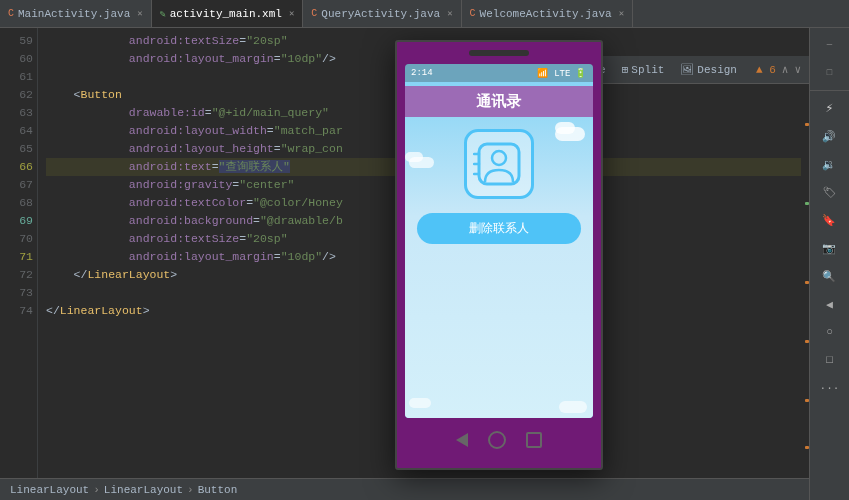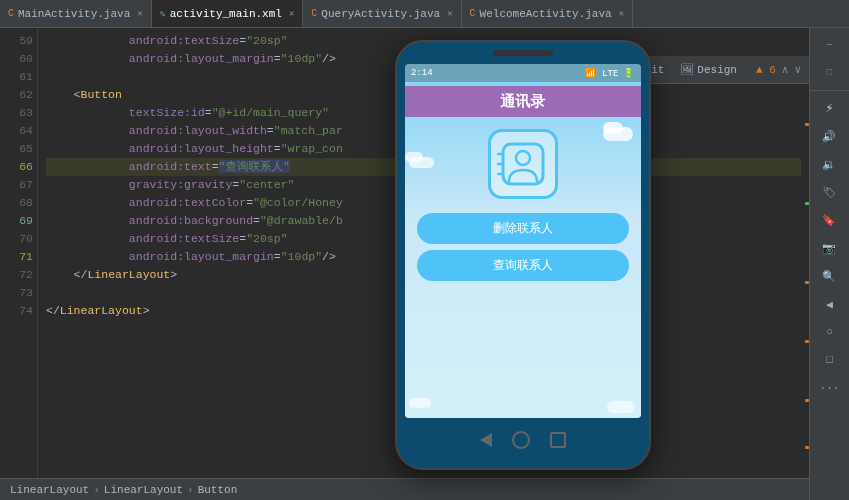--- a/index.html
+++ b/index.html
@@ -122,24 +122,24 @@
     .phone-container {
       position: absolute;
       left: 395px;
       top: 12px;
       width: 220px;
       height: 430px;
       z-index: 10;
     }
 
     .phone-frame {
-      width: 256px;
+      width: 208px;
       height: 430px;
-      background: #0c4a6e;
-      border-radius: 28px;
+      background: #701a75;
+      border-radius: 3px;
       border: 2px solid #444;
       overflow: hidden;
       position: relative;
       box-shadow: 0 8px 30px rgba(0,0,0,0.6);
     }
 
     .phone-screen {
       position: absolute;
       top: 22px;
       left: 8px;
@@ -376,33 +376,33 @@
           &nbsp;&nbsp;&nbsp;&nbsp;&nbsp;&nbsp;&nbsp;&nbsp;&nbsp;&nbsp;&nbsp;&nbsp;<span class="attr">android:textSize</span>=<span class="val">"20sp"</span>
         </div>
         <div class="code-line">
           &nbsp;&nbsp;&nbsp;&nbsp;&nbsp;&nbsp;&nbsp;&nbsp;&nbsp;&nbsp;&nbsp;&nbsp;<span class="attr">android:layout_margin</span>=<span class="val">"10dp"</span>/&gt;
         </div>
         <div class="code-line">&nbsp;</div>
         <div class="code-line">
           &nbsp;&nbsp;&nbsp;&nbsp;&lt;<span class="tag">Button</span>
         </div>
         <div class="code-line">
-          &nbsp;&nbsp;&nbsp;&nbsp;&nbsp;&nbsp;&nbsp;&nbsp;&nbsp;&nbsp;&nbsp;&nbsp;<span class="attr">textSize:id</span>=<span class="val">"@+id/main_query"</span>
+          &nbsp;&nbsp;&nbsp;&nbsp;&nbsp;&nbsp;&nbsp;&nbsp;&nbsp;&nbsp;&nbsp;&nbsp;<span class="attr">drawable:id</span>=<span class="val">"@+id/main_query"</span>
         </div>
         <div class="code-line">
           &nbsp;&nbsp;&nbsp;&nbsp;&nbsp;&nbsp;&nbsp;&nbsp;&nbsp;&nbsp;&nbsp;&nbsp;<span class="attr">android:layout_width</span>=<span class="val">"match_par</span>
         </div>
         <div class="code-line">
           &nbsp;&nbsp;&nbsp;&nbsp;&nbsp;&nbsp;&nbsp;&nbsp;&nbsp;&nbsp;&nbsp;&nbsp;<span class="attr">android:layout_height</span>=<span class="val">"wrap_con</span>
         </div>
         <div class="code-line highlighted">
           &nbsp;&nbsp;&nbsp;&nbsp;&nbsp;&nbsp;&nbsp;&nbsp;&nbsp;&nbsp;&nbsp;&nbsp;<span class="attr">android:text</span>=<span class="val" style="background:#3a4060;">"查询联系人"</span>
         </div>
         <div class="code-line">
-          &nbsp;&nbsp;&nbsp;&nbsp;&nbsp;&nbsp;&nbsp;&nbsp;&nbsp;&nbsp;&nbsp;&nbsp;<span class="attr">gravity:gravity</span>=<span class="val">"center"</span>
+          &nbsp;&nbsp;&nbsp;&nbsp;&nbsp;&nbsp;&nbsp;&nbsp;&nbsp;&nbsp;&nbsp;&nbsp;<span class="attr">android:gravity</span>=<span class="val">"center"</span>
         </div>
         <div class="code-line">
           &nbsp;&nbsp;&nbsp;&nbsp;&nbsp;&nbsp;&nbsp;&nbsp;&nbsp;&nbsp;&nbsp;&nbsp;<span class="attr">android:textColor</span>=<span class="val">"@color/Honey</span>
         </div>
         <div class="code-line">
           &nbsp;&nbsp;&nbsp;&nbsp;&nbsp;&nbsp;&nbsp;&nbsp;&nbsp;&nbsp;&nbsp;&nbsp;<span class="attr">android:background</span>=<span class="val">"@drawable/b</span>
         </div>
         <div class="code-line">
           &nbsp;&nbsp;&nbsp;&nbsp;&nbsp;&nbsp;&nbsp;&nbsp;&nbsp;&nbsp;&nbsp;&nbsp;<span class="attr">android:textSize</span>=<span class="val">"20sp"</span>
         </div>
@@ -478,21 +478,20 @@
                 <line x1="6" y1="16" x2="1" y2="16" stroke="#4fc3f7" stroke-width="2.5" stroke-linecap="round"></line>
                 <line x1="6" y1="26" x2="1" y2="26" stroke="#4fc3f7" stroke-width="2.5" stroke-linecap="round"></line>
                 <line x1="6" y1="36" x2="1" y2="36" stroke="#4fc3f7" stroke-width="2.5" stroke-linecap="round"></line>
 
                 <circle cx="26" cy="20" r="7" fill="none" stroke="#4fc3f7" stroke-width="2.5"></circle>
                 <path d="M12 44 Q12 32 26 32 Q40 32 40 44" fill="none" stroke="#4fc3f7" stroke-width="2.5"></path>
               </svg>
             </div>
 
             <div class="app-button">删除联系人</div>
-            <div class="app-button">查询联系人</div>
           </div>
         </div>
       </div>
 
       <div class="phone-bottom">
         <div class="phone-btn-triangle"></div>
         <div style="width:18px;height:18px;border:2px solid #666;border-radius:50%;"></div>
         <div class="phone-btn-square"></div>
       </div>
     </div>

